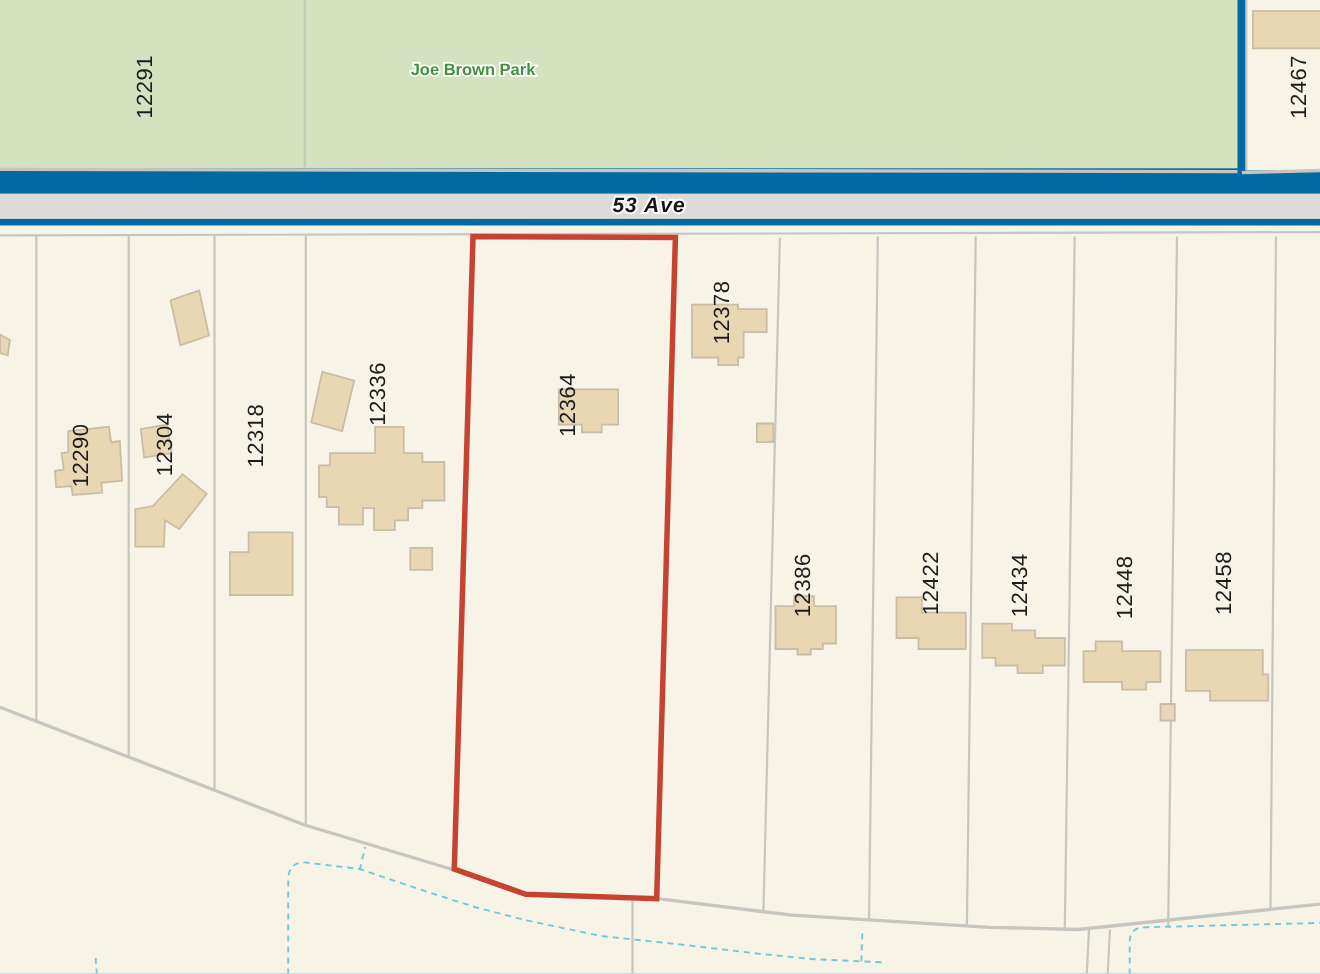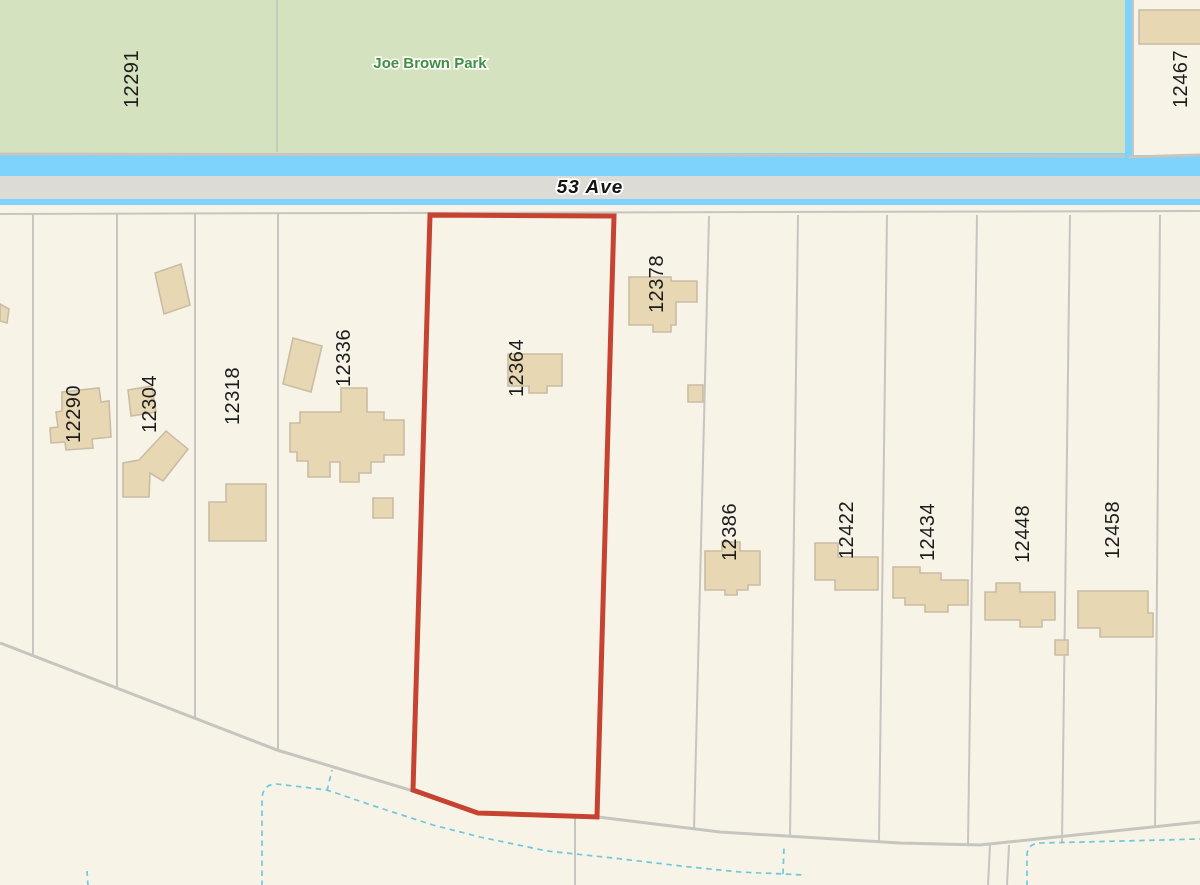--- a/index.html
+++ b/index.html
@@ -1,20 +1,20 @@
 <!DOCTYPE html>
 <html><head>
 <meta charset="utf-8">
 <style>
   html, body { margin: 0; padding: 0; background: #ffffff; }
   .map-wrap {
     position: relative;
     width: 1200px;
     height: 885px;
-    background: #7dd3fc;
+    background: #0369a1;
     overflow: hidden;
     font-family: "Liberation Sans", sans-serif;
   }
   svg { display: block; }
   .park { fill: #d5e2bf; }
   .parcel-ground { fill: #f7f3e7; }
   .road { fill: #dcdbd5; }
   .pline { stroke: #c6c5c0; stroke-width: 2; fill: none; }
   .pline-heavy { stroke: #c6c5c0; stroke-width: 3; fill: none; stroke-linejoin: round; }
   .park-divider { stroke: #c3ccb4; stroke-width: 2; }

